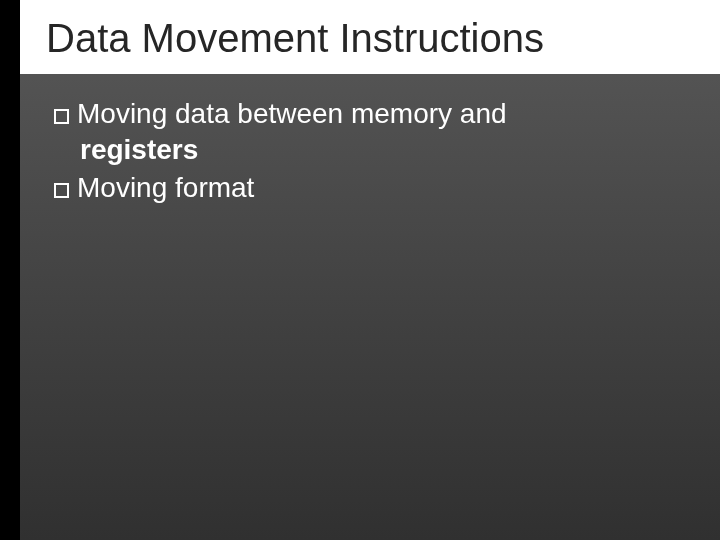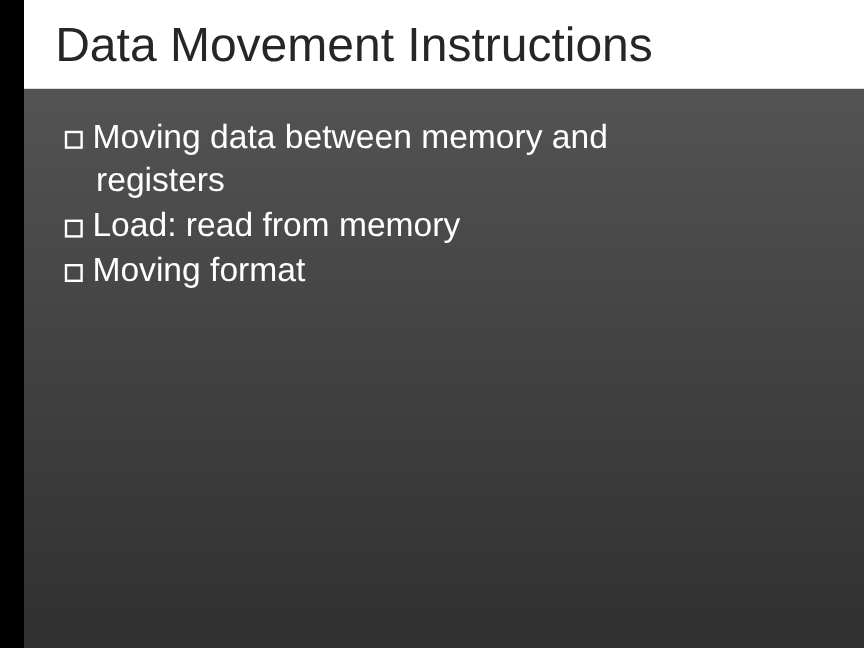--- a/index.html
+++ b/index.html
@@ -33,20 +33,21 @@
     padding: 22px 34px 0 34px;
   }
   .l1 {
     font-size: 28px;
     line-height: 1.28;
     margin: 0 0 2px 0;
   }
   .l1 .indent-cont {
     display: block;
     margin-left: 26px;
+    font-weight: bold;
   }
   .no-bullet {
     margin-left: 14px;
   }
   .sub {
     margin: 6px 0 0 40px;
   }
   .l2 {
     font-size: 24px;
     line-height: 1.42;
@@ -79,23 +80,20 @@
     <div class="title">Data Movement Instructions</div>
   </div>
 
   <div class="body">
 
     <div class="l1">
       <span class="sq"></span><span>Moving data between memory and</span>
       <span class="indent-cont">registers</span>
     </div>
 
-    <div class="l1">
-      <span class="sq"></span><span>Load: read from memory</span>
-    </div>
 
 
     <div class="l1">
       <span class="sq"></span><span>Moving format</span>
     </div>
 
 
   </div>
 </div>
 

